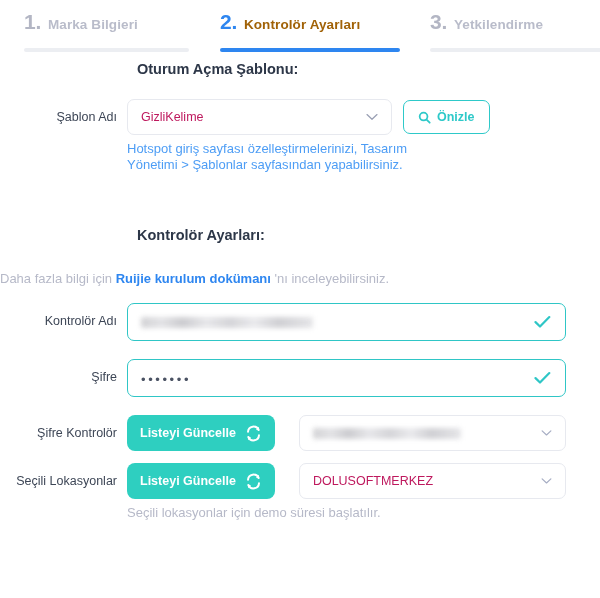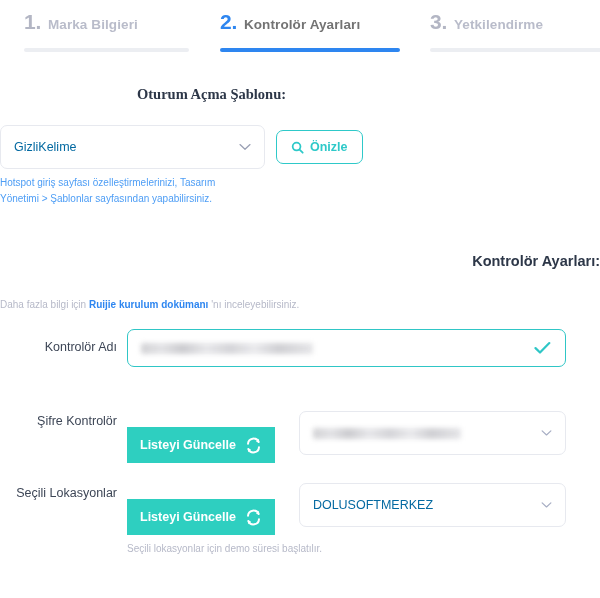--- a/index.html
+++ b/index.html
@@ -58,39 +58,39 @@
   }
   .step-1 .step-num, .step-1 .step-label,
   .step-3 .step-num, .step-3 .step-label { color: #b9bcca; }
   .step-1 .step-num, .step-3 .step-num { color: #b3b6c4; }
   .step-1 .step-bar, .step-3 .step-bar {
     background: #eceef2;
     width: 165px;
   }
   .step-3 .step-bar { width: 172px; }
   .step-2 .step-num { color: #2e86f0; }
-  .step-2 .step-label { color: #737373; }
+  .step-2 .step-label { color: #a16207; }
   .step-2 .step-bar {
     background: #2e86f0;
     width: 180px;
     height: 4px;
   }
 
   
   .form {
     padding: 0;
   }
   .section-title {
     font-size: 14.5px;
     font-weight: 700;
     color: #2d3748;
     margin-left: 137px;
   }
-  #sec-tpl { margin-top: 38px; font-family: Liberation Serif, serif; }
-  #sec-ctrl { margin-top: 0; text-align: right; }
+  #sec-tpl { margin-top: 13px; }
+  #sec-ctrl { margin-top: 8px; }
 
   .row {
     display: flex;
     align-items: flex-start;
   }
   .row-label {
     width: 127px;
     min-width: 127px;
     text-align: right;
     padding-right: 10px;
@@ -104,29 +104,29 @@
   }
 
   .field {
     display: flex;
     align-items: center;
     gap: 11px;
   }
 
   .select, .input {
     position: relative;
-    height: 44px;
+    height: 36px;
     border: 1px solid #e7e9ef;
     border-radius: 7px;
     background: #ffffff;
     display: flex;
     align-items: center;
     padding: 0 34px 0 13px;
     font-size: 12.5px;
-    color: #0369a1;
+    color: #be185d;
     white-space: nowrap;
     overflow: hidden;
   }
   .select .chev {
     position: absolute;
     right: 13px;
     top: 50%;
     transform: translateY(-50%);
     pointer-events: none;
     line-height: 0;
@@ -187,36 +187,35 @@
     gap: 6px;
     cursor: pointer;
     font-family: "Liberation Sans", sans-serif;
   }
 
   
   .btn-refresh {
     height: 36px;
     padding: 0 13px;
     border: none;
-    border-radius: 0;
+    border-radius: 8px;
     background: #2ecfc0;
     color: #ffffff;
     font-size: 12.5px;
     font-weight: 600;
     display: inline-flex;
     align-items: center;
     gap: 9px;
     cursor: pointer;
     white-space: nowrap;
     font-family: "Liberation Sans", sans-serif;
-    margin-top: 24px;
   }
 
   .help {
-    font-size: 10px;
+    font-size: 13px;
     line-height: 16px;
     color: #b6b9c8;
     margin-top: 6px;
     max-width: 430px;
   }
   .help.link-blue { color: #4d9df5; }
   .help a, .help .lnk {
     color: #2e86f0;
     font-weight: 600;
     text-decoration: none;
@@ -254,20 +253,21 @@
 
 </div>
 
 <div class="form">
 
   <div id="sec-tpl" class="section-title">Oturum Açma Şablonu:</div>
 
   <div class="spacer-22"></div>
 
   <div class="row">
+    <div class="row-label">Şablon Adı</div>
     <div class="row-ctrl">
       <div class="field">
         <div class="select sel-tpl">
           <span>GizliKelime</span>
           <span class="chev">
             <svg width="12" height="8" viewBox="0 0 12 8">
                 <path d="M1 1.6 L6 6.2 L11 1.6" fill="none" stroke="#9aa0b4" stroke-width="1.3" stroke-linecap="round" stroke-linejoin="round"></path>
               </svg>
           </span>
         </div>
@@ -315,20 +315,33 @@
           <svg width="17" height="13" viewBox="0 0 17 13">
               <path d="M1.5 6.6 L6 11 L15.3 1.6" fill="none" stroke="#2fc6c6" stroke-width="2.2" stroke-linecap="round" stroke-linejoin="round"></path>
             </svg>
         </span>
       </div>
     </div>
   </div>
 
   <div style="height:18px"></div>
 
+  <div class="row">
+    <div class="row-label">Şifre</div>
+    <div class="row-ctrl">
+      <div class="input-valid">
+        <span class="pw-dots">•••••••</span>
+        <span class="check">
+          <svg width="17" height="13" viewBox="0 0 17 13">
+              <path d="M1.5 6.6 L6 11 L15.3 1.6" fill="none" stroke="#2fc6c6" stroke-width="2.2" stroke-linecap="round" stroke-linejoin="round"></path>
+            </svg>
+        </span>
+      </div>
+    </div>
+  </div>
 
   <div style="height:18px"></div>
 
   <div class="row">
     <div class="row-label">Şifre Kontrolör</div>
     <div class="row-ctrl">
       <div class="field">
         <button class="btn-refresh">
           <span>Listeyi Güncelle</span>
           <span style="line-height:0;">

